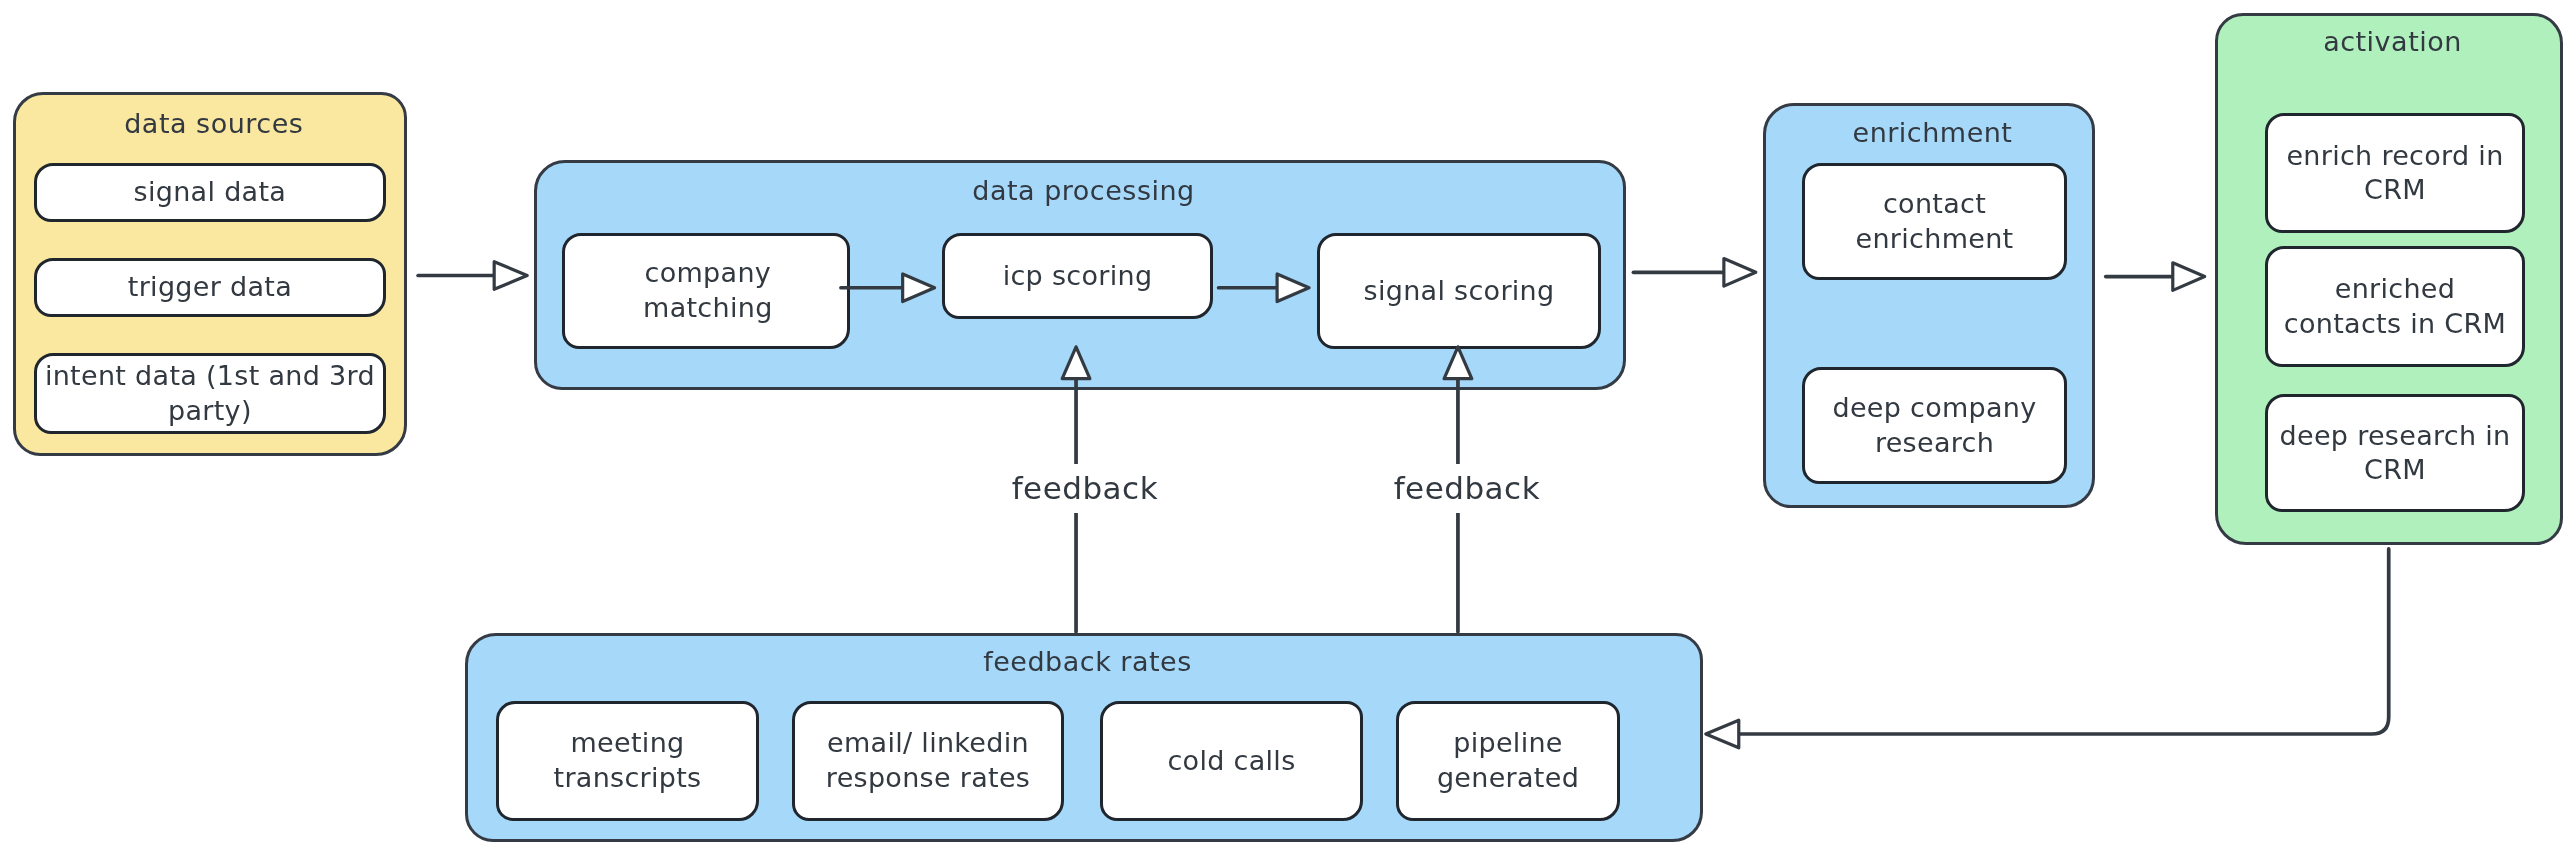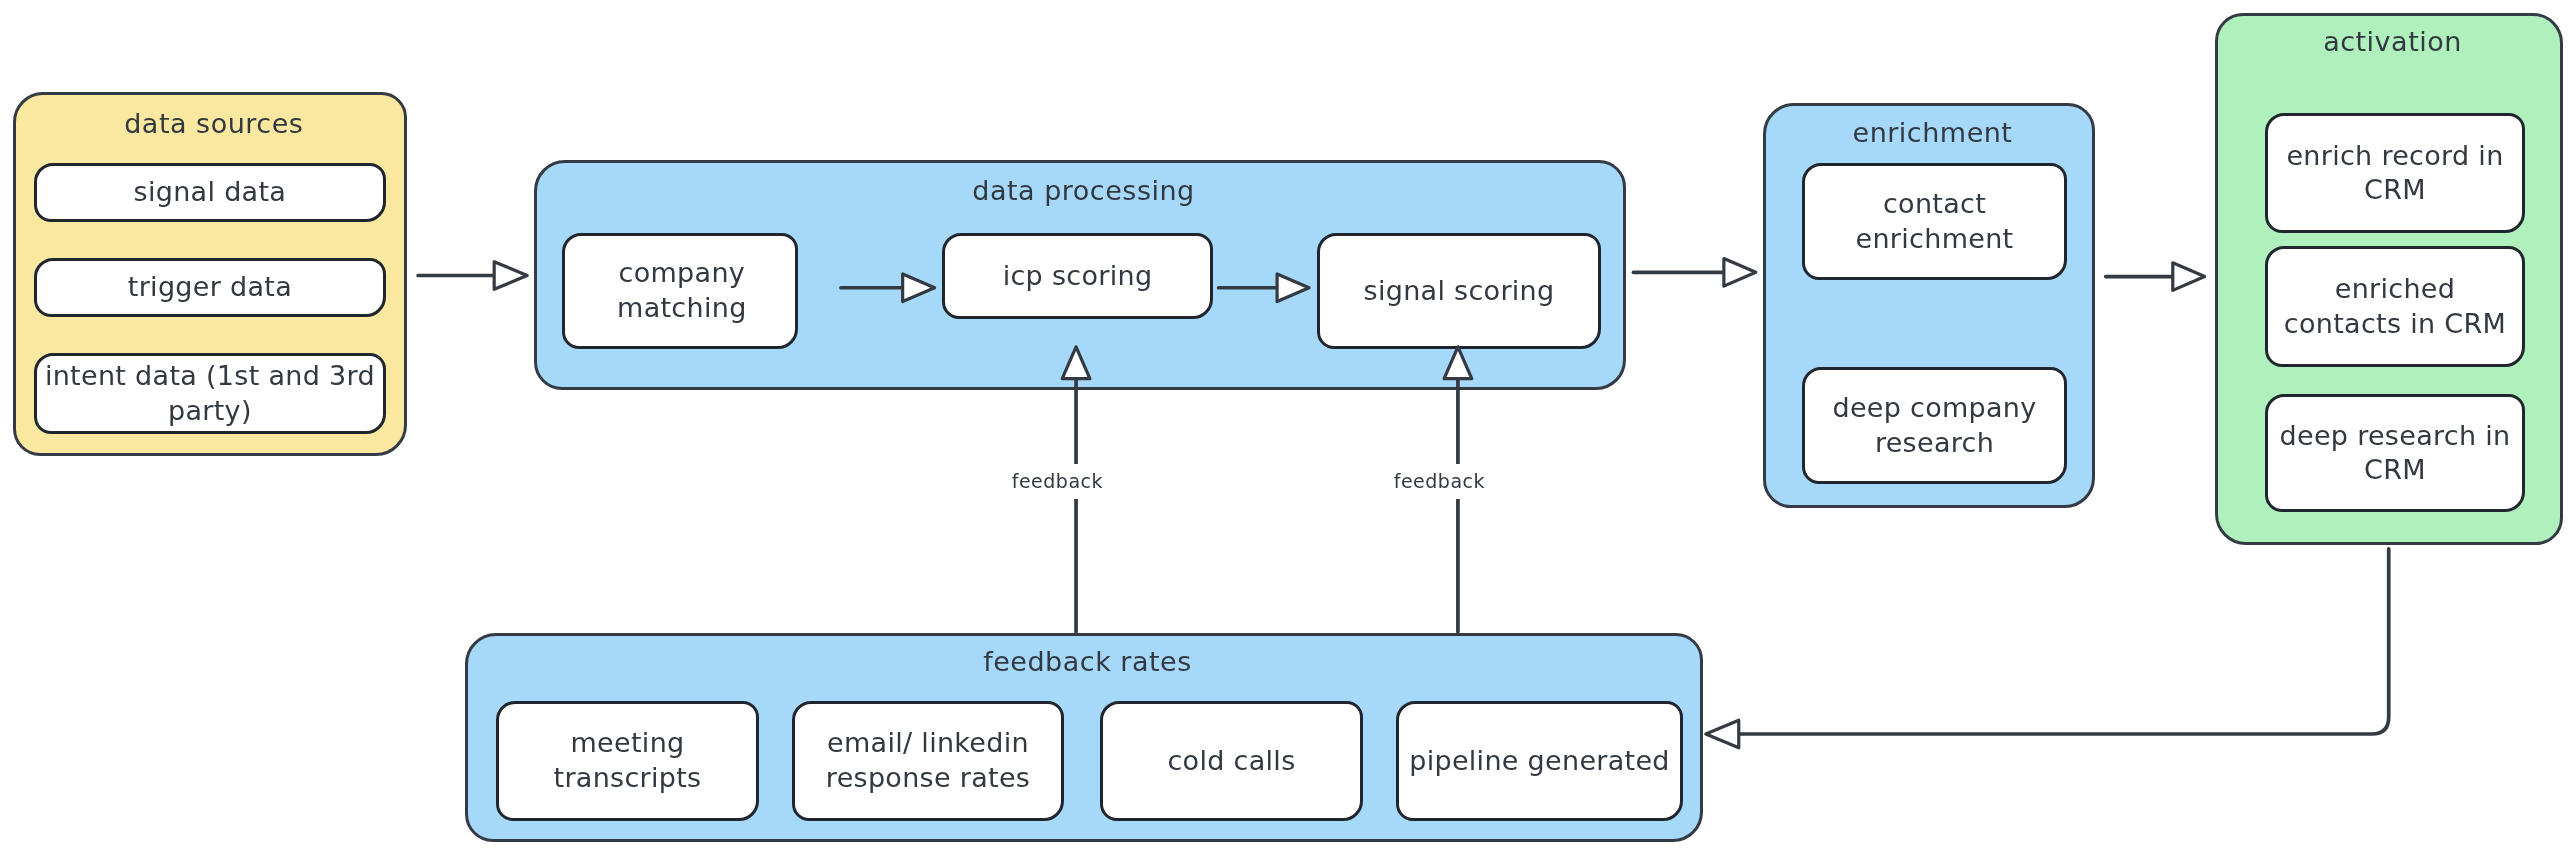--- a/index.html
+++ b/index.html
@@ -20,38 +20,38 @@
     border:3.2px solid #20262d;border-radius:19px 16px 20px 17px;
     display:flex;align-items:center;justify-content:center;
     text-align:center;font-size:27px;line-height:1.28;letter-spacing:0.3px;
     padding:2.1px 7.4px;
   }
   .connectors{position:absolute;left:0;top:0;width:2576px;height:851px;z-index:5;}
   .connectors path, .connectors line{stroke:#333a42;stroke-width:7;fill:none;stroke-linecap:round;}
   .connectors polygon{fill:#ffffff;stroke:#333a42;stroke-width:6;stroke-linejoin:round;}
   .edge-label{
     position:absolute;z-index:6;background:#ffffff;text-align:center;
-    font-size:19px;letter-spacing:0.5px;padding:6.4px 11.7px;white-space:nowrap;
+    font-size:31px;letter-spacing:0.5px;padding:6.4px 11.7px;white-space:nowrap;
   }
 </style>
 </head>
 <body>
 
 <div class="canvas">
 
   <div class="group yellow" style="left:13.3px;top:92px;width:394px;height:364px;">
     <div class="group-title" style="top:12.8px;">data sources</div>
     <div class="node" style="left:17.6px;top:68px;width:352px;height:59px;">signal data</div>
     <div class="node" style="left:17.6px;top:163px;width:352px;height:59px;">trigger data</div>
     <div class="node" style="left:17.6px;top:258px;width:352px;height:81px;">intent data (1st and 3rd party)</div>
   </div>
 
   <div class="group blue" style="left:534px;top:160px;width:1092px;height:230px;">
     <div class="group-title" style="top:11.7px;">data processing</div>
-    <div class="node" style="left:24.5px;top:70px;width:236px;height:116px;padding-left:12px;">company matching</div>
+    <div class="node" style="left:24.5px;top:70px;width:288px;height:116px;padding-left:12px;">company matching</div>
     <div class="node" style="left:405px;top:70px;width:271px;height:86px;">icp scoring</div>
     <div class="node" style="left:780px;top:70px;width:284px;height:116px;">signal scoring</div>
   </div>
 
   <div class="group blue" style="left:1763px;top:103px;width:332px;height:405px;">
     <div class="group-title" style="top:10.6px;">enrichment</div>
     <div class="node" style="left:36px;top:57px;width:265px;height:117px;">contact enrichment</div>
     <div class="node" style="left:36px;top:221px;width:265px;height:117px;margin-top:40px;">deep company research</div>
   </div>
 
@@ -60,21 +60,21 @@
     <div class="node" style="left:47px;top:97px;width:260px;height:120px;">enrich record in CRM</div>
     <div class="node" style="left:47px;top:230px;width:260px;height:121px;">enriched contacts in CRM</div>
     <div class="node" style="left:47px;top:378px;width:260px;height:118px;">deep research in CRM</div>
   </div>
 
   <div class="group blue" style="left:465px;top:633px;width:1238px;height:209px;">
     <div class="group-title" style="top:9.6px;">feedback rates</div>
     <div class="node" style="left:28px;top:65px;width:263px;height:120px;">meeting transcripts</div>
     <div class="node" style="left:324px;top:65px;width:272px;height:120px;">email/ linkedin response rates</div>
     <div class="node" style="left:632px;top:65px;width:263px;height:120px;">cold calls</div>
-    <div class="node" style="left:928px;top:65px;width:287px;height:120px;">pipeline generated</div>
+    <div class="node" style="left:928px;top:65px;width:224px;height:120px;">pipeline generated</div>
   </div>
 
   <svg class="connectors" viewBox="0 0 4841 1600">
 
     <g>
       <line x1="785" y1="518" x2="928" y2="518"></line>
       <polygon points="928,492 990,518 928,544"></polygon>
     </g>
 
     <g>

